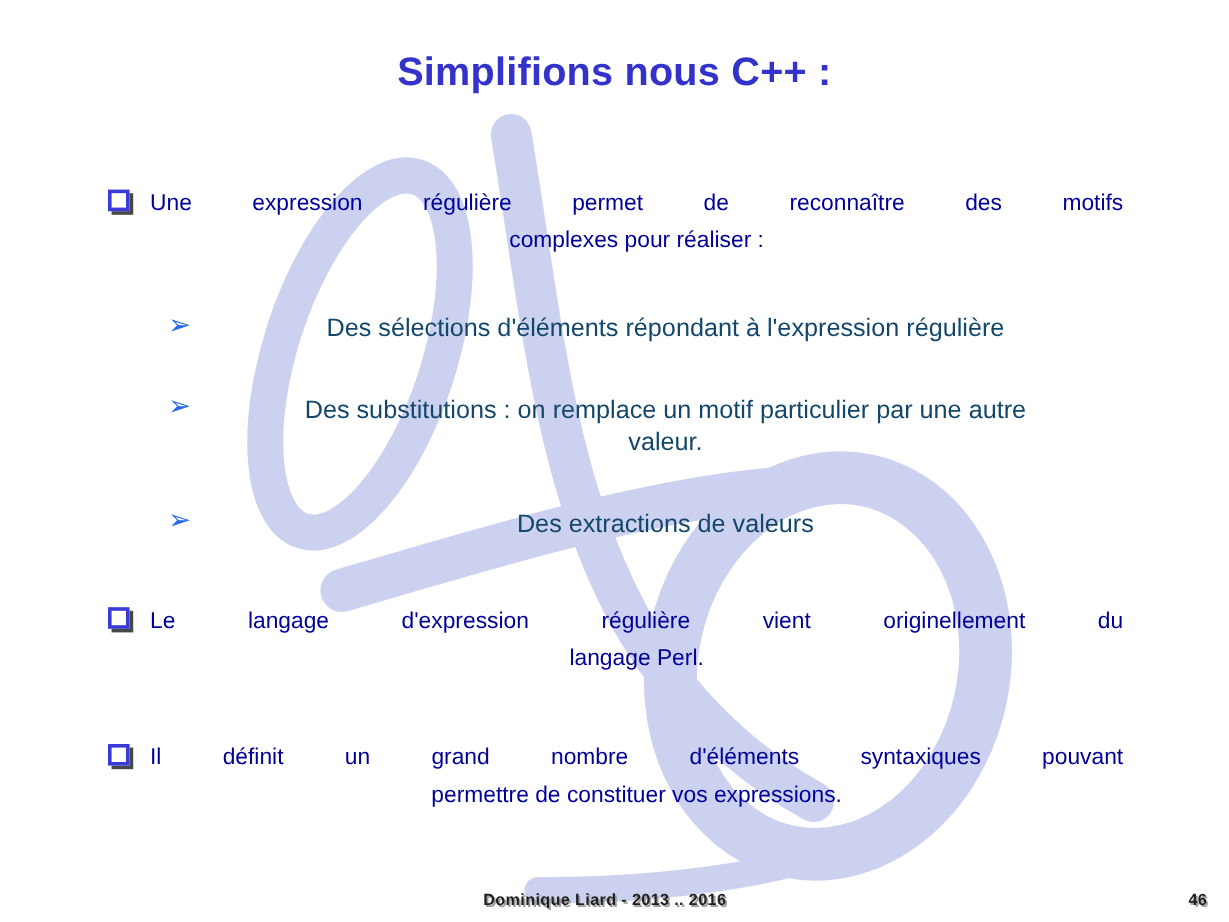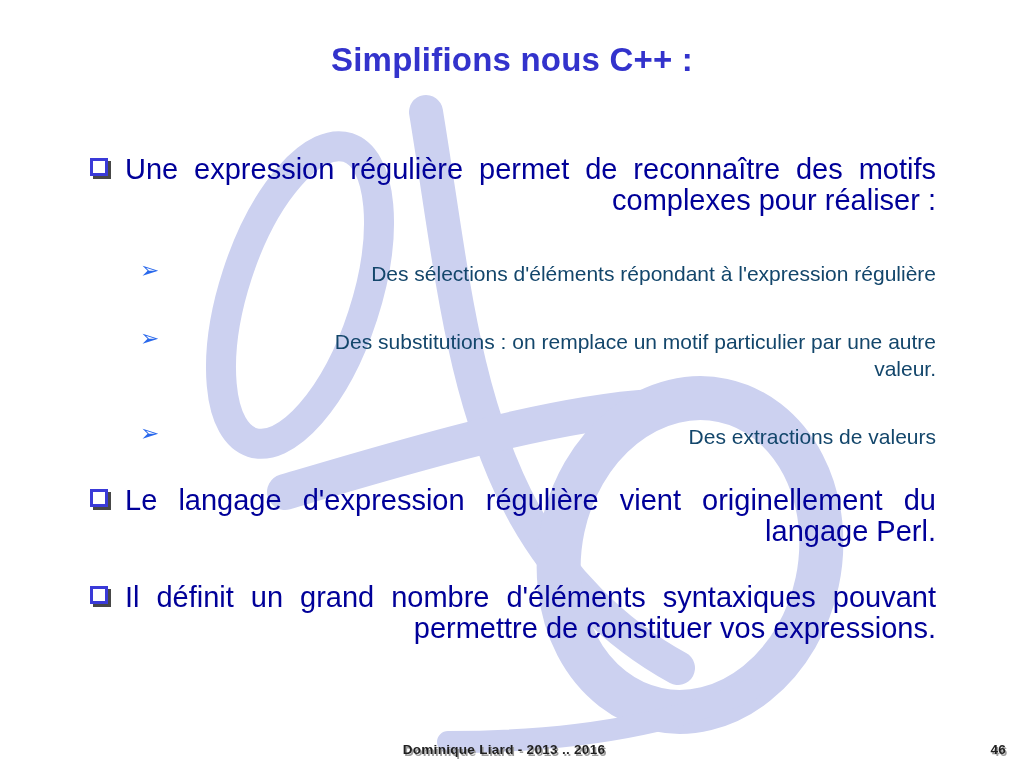--- a/index.html
+++ b/index.html
@@ -21,45 +21,45 @@
     color:#3333cc;
     letter-spacing:0.2px;
   }
   .content{
     position:absolute;top:154px;left:88px;width:848px;
   }
   .li1{
     position:relative;
     padding-left:37px;
     color:#000099;
-    font-size:29px;line-height:31px;
+    font-size:19px;line-height:31px;
   }
   .li1 .sq{
     position:absolute;left:2px;top:4px;
     width:12px;height:12px;
     border:3px solid #3a3ad8;
     box-shadow:3px 3px 0 0 #474747;
     background:#ffffff;
   }
   .jline{ text-align:justify; text-align-last:justify; }
-  .pline{ text-align:right; }
+  .pline{ text-align:center; }
   .sub-list{ margin-left:52px; margin-top:44px; }
   .li2{
     position:relative;
     padding-left:33px;
     color:#13466b;
     font-size:21px;line-height:27px;
   }
   .li2 + .li2{ margin-top:41px; }
   .li2 .ar{
     position:absolute;left:0px;top:-3px;
     font-size:23px;
     color:#2968ec;
   }
-  .gap-li1{ margin-top:35px; }
+  .gap-li1{ margin-top:52px; }
   .footer{
     position:absolute;left:0;bottom:6px;width:1024px;height:20px;
     font-size:13.5px;font-weight:bold;
   }
   .emboss{
     color:#1f1f1f;
     text-shadow:1.5px 1.5px 0 #9c9c9c;
     letter-spacing:0.3px;
   }
   .footer .author{

